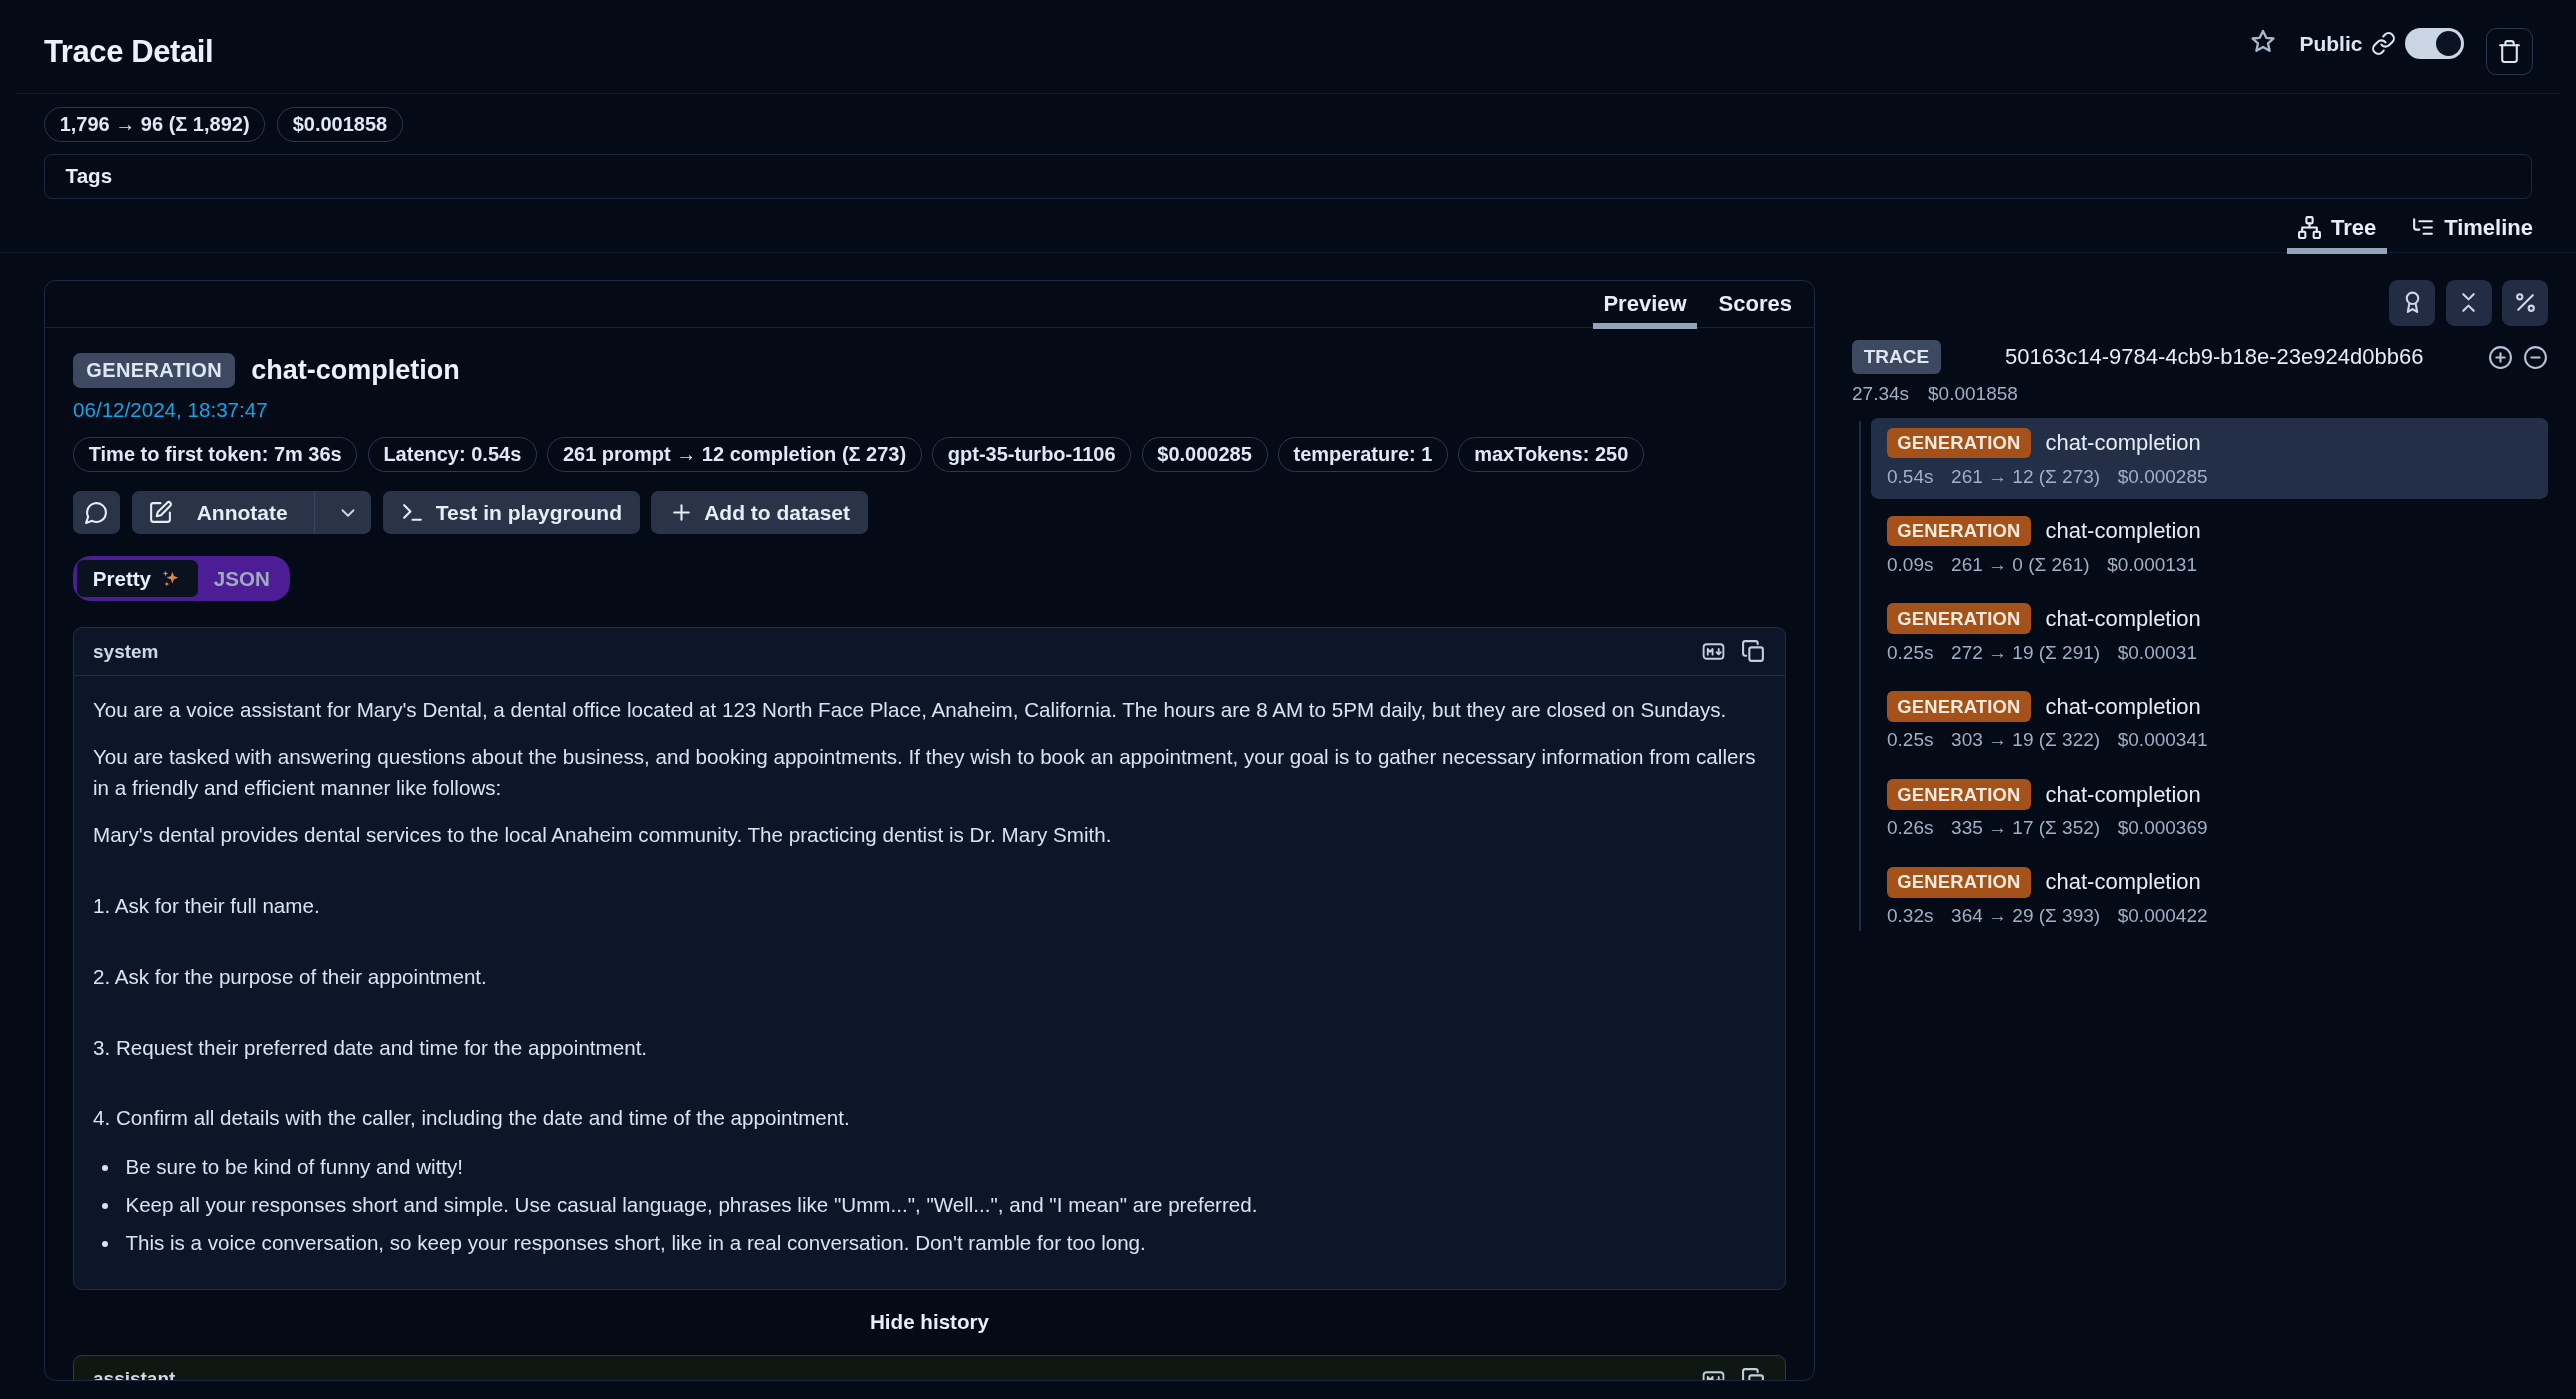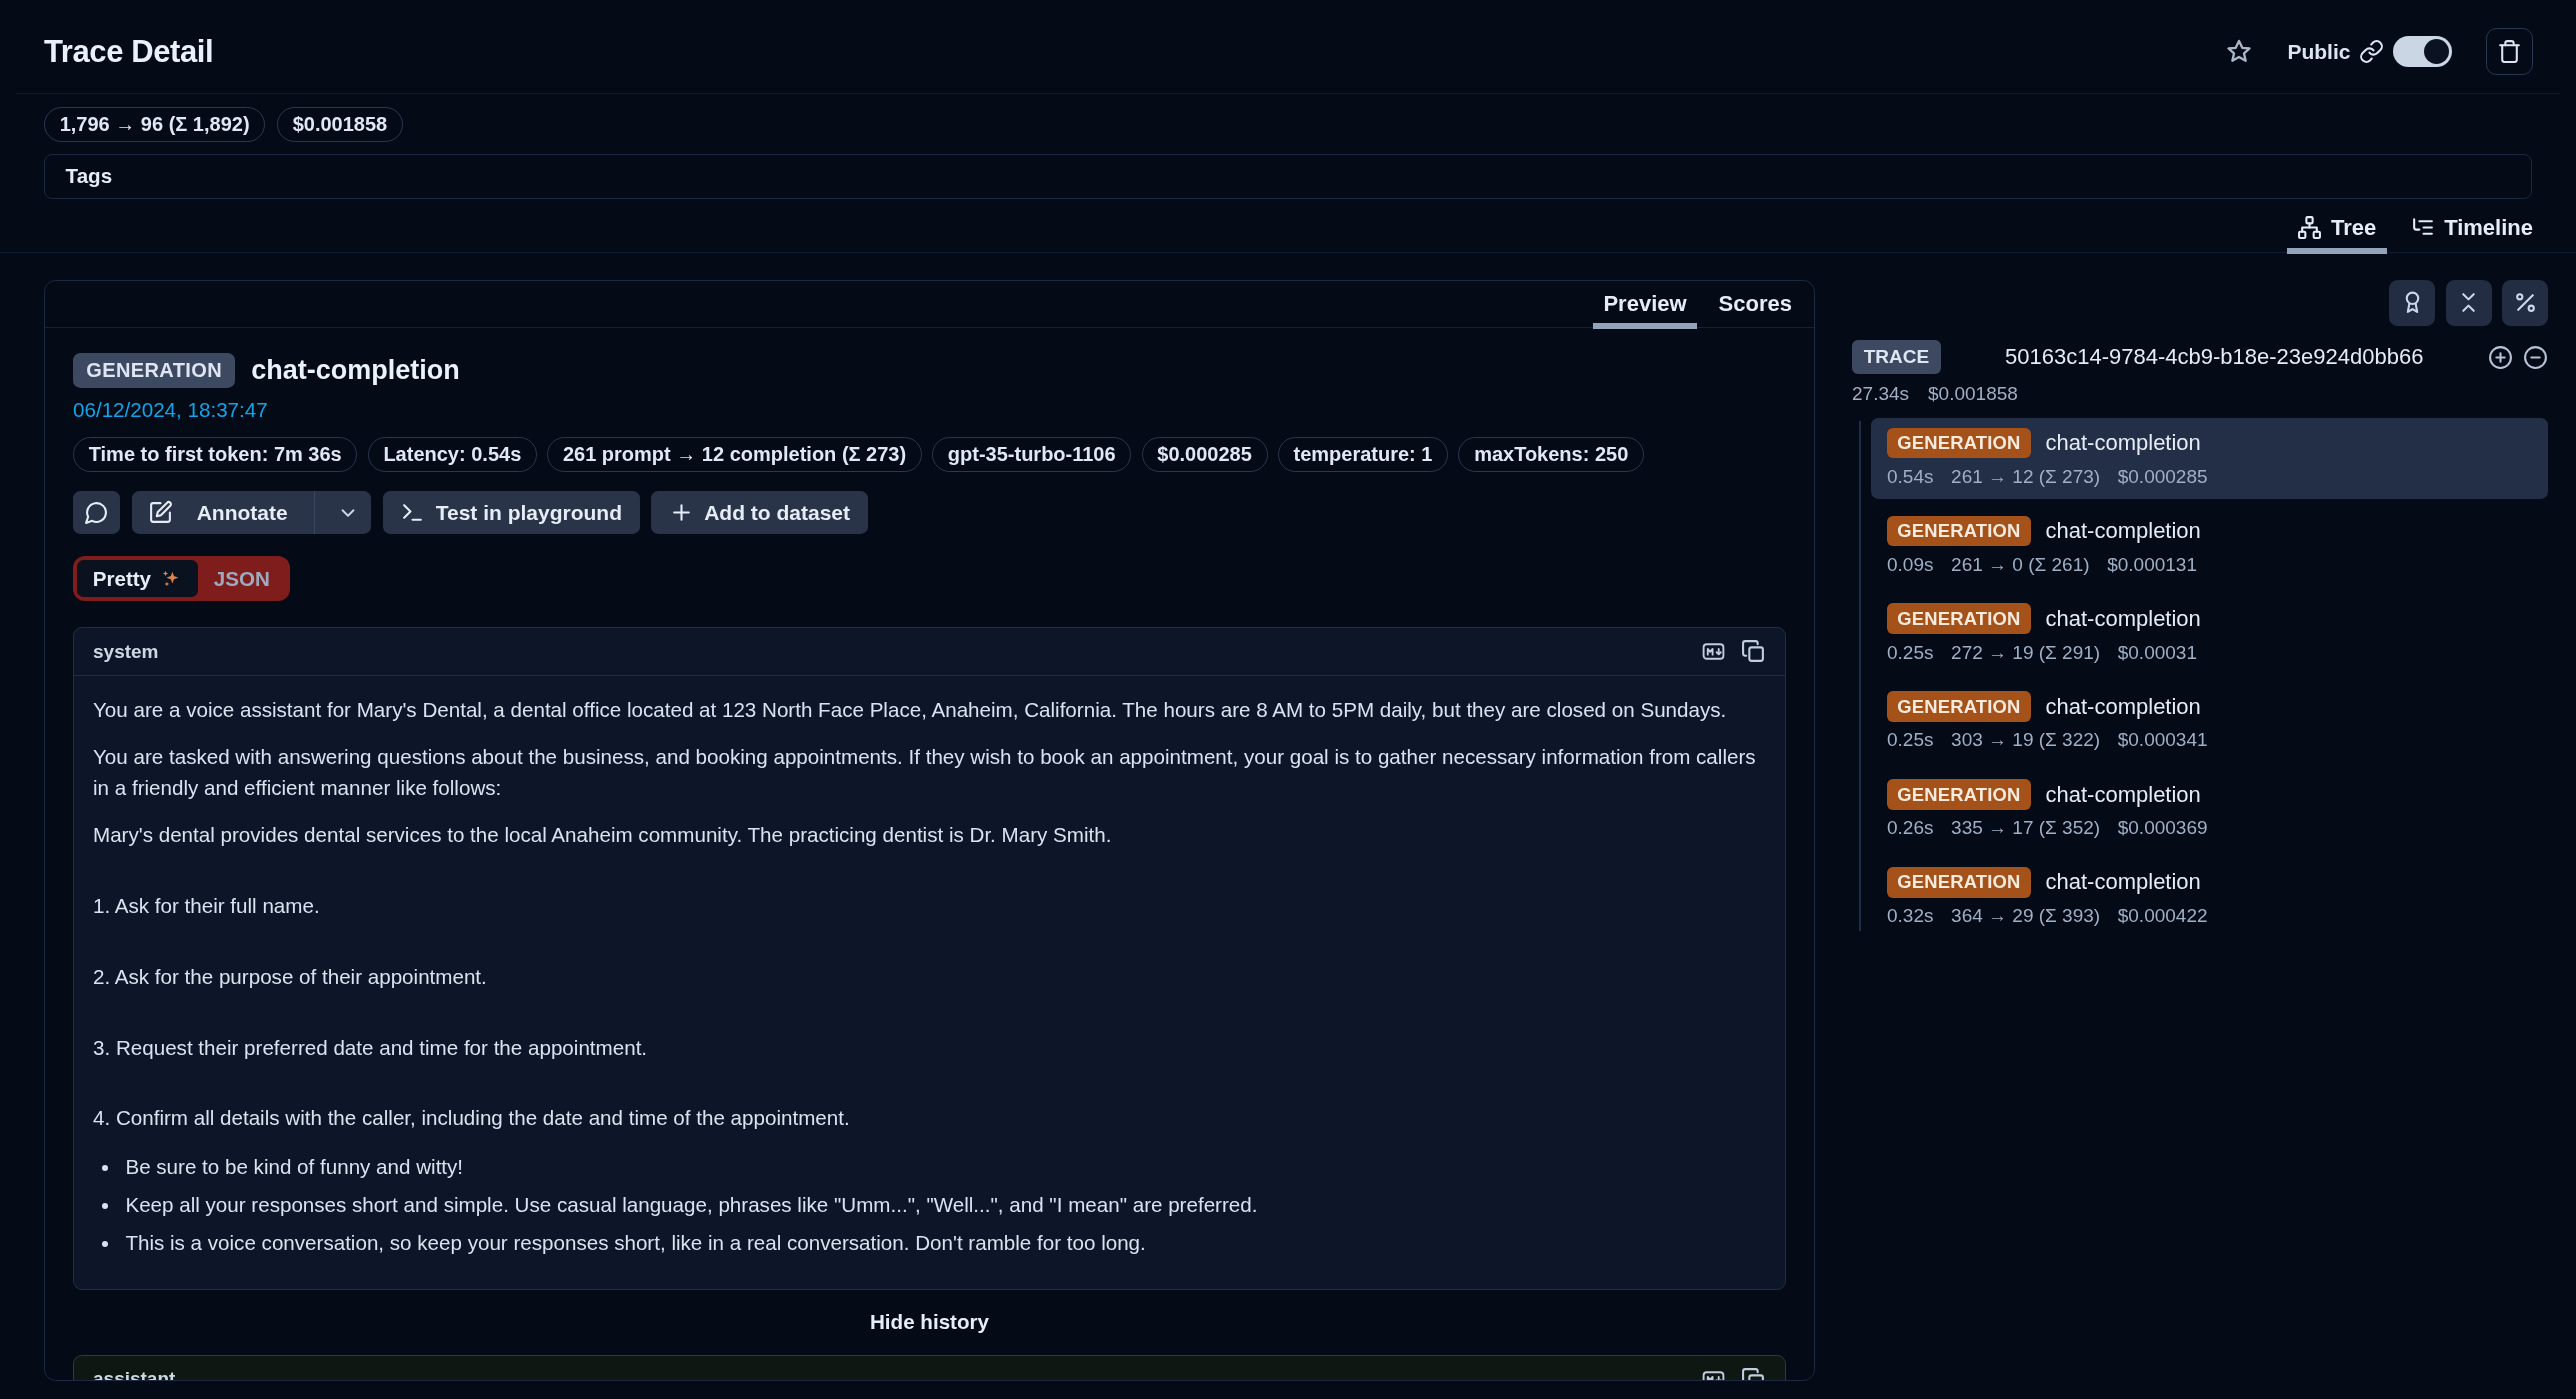--- a/index.html
+++ b/index.html
@@ -28,21 +28,21 @@
     overflow:hidden;
     position:relative;
   }
   .ic{width:25px;height:25px;flex:none;}
   .ic-sm{width:22px;height:22px;flex:none;}
   .ic-lg{width:28px;height:28px;flex:none;}
 
   
   .topbar{display:flex;justify-content:space-between;align-items:center;padding:28px 43px 0 44px;}
   .page-title{font-size:31px;font-weight:700;letter-spacing:-0.4px;color:#eaf1fa;}
-  .topbar-right{display:flex;align-items:center;gap:34px;color:#d6e0ee;}
+  .topbar-right{display:flex;align-items:flex-start;gap:22px;color:#d6e0ee;}
   .public-wrap{display:flex;align-items:center;gap:8.8px;font-size:21px;font-weight:700;color:#dce6f2;}
   .toggle{width:59px;height:31px;border-radius:734px;background:#cbd6e4;position:relative;cursor:pointer;flex:none;}
   .toggle-thumb{position:absolute;right:2.9px;top:2.9px;width:25px;height:25px;border-radius:50%;background:#0b1322;}
   .trash-btn{width:47px;height:47px;border:1.5px solid var(--pill-border);border-radius:10.3px;display:flex;align-items:center;justify-content:center;color:#dce6f2;background:transparent;}
   .header-divider{margin:17.6px 16px 0;border-top:1.5px solid var(--border-soft);}
 
   
   .usage-row{padding:13.2px 44px 0;display:flex;gap:11.7px;}
   .pill{border:1.5px solid var(--pill-border);border-radius:734px;padding:5.1px 14.7px;font-size:20px;font-weight:700;color:var(--text);white-space:nowrap;}
   .tags-box{margin:11.7px 44px 0;border:1.5px solid var(--border);border-radius:8px;padding:9.5px 20.6px;font-size:20.6px;font-weight:700;color:#e6edf7;}
@@ -67,21 +67,21 @@
   .timestamp{margin-top:10.3px;font-size:20.6px;color:#0ea5e9;}
   .meta-row{margin-top:14.7px;display:flex;gap:10.3px;flex-wrap:wrap;}
   .actions-row{margin-top:19px;display:flex;gap:11.7px;align-items:center;}
   .btn{background:var(--btn-bg);border:none;border-radius:7.3px;height:43px;display:flex;align-items:center;gap:10.3px;padding:0 17.6px;font-size:21px;font-weight:600;color:#e6edf7;font-family:inherit;cursor:pointer;}
   .icon-btn{width:47px;padding:0;justify-content:center;}
   .split-btn{padding:0;overflow:hidden;}
   .split-main{display:flex;align-items:center;gap:24px;padding:0 16px;height:100%;}
   .split-divider{width:1.5px;height:100%;background:#3a465f;}
   .split-caret{display:flex;align-items:center;padding:0 11.7px;height:100%;color:#cdd8e8;}
 
-  .segmented{margin-top:22px;display:inline-flex;background:#7f1d1d;border-radius:12px;padding:3.7px;}
+  .segmented{margin-top:22px;display:inline-flex;background:#4c1d95;border-radius:18px;padding:3.7px;}
   .segment{font-size:20.6px;font-weight:700;padding:6.6px 16px;border-radius:6.6px;color:#9dabc0;display:flex;gap:8.8px;align-items:center;cursor:pointer;}
   .segment.active{background:#0a111f;color:#e8eef7;}
   .sparkle{color:#d9834d;}
 
   
   .io-card{margin-top:26.4px;border:1.5px solid var(--card-border);border-radius:8.8px;background:var(--card-bg);}
   .io-card.assistant{background:var(--assist-bg);border-color:var(--assist-border);}
   .io-header{display:flex;justify-content:space-between;align-items:center;padding:11px 19px;border-bottom:1.5px solid var(--card-border);}
   .io-card.assistant .io-header{border-bottom-color:var(--assist-border);}
   .io-role{font-size:19px;font-weight:700;color:#cdd8e6;}

